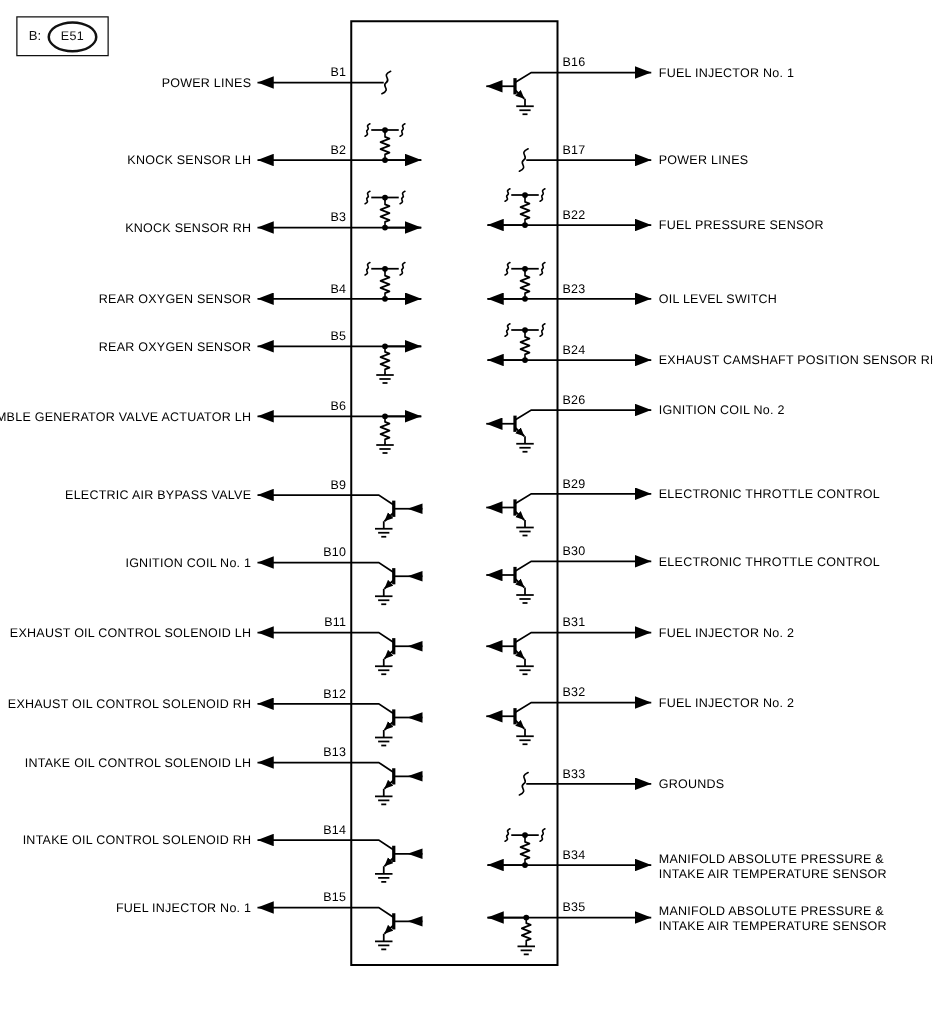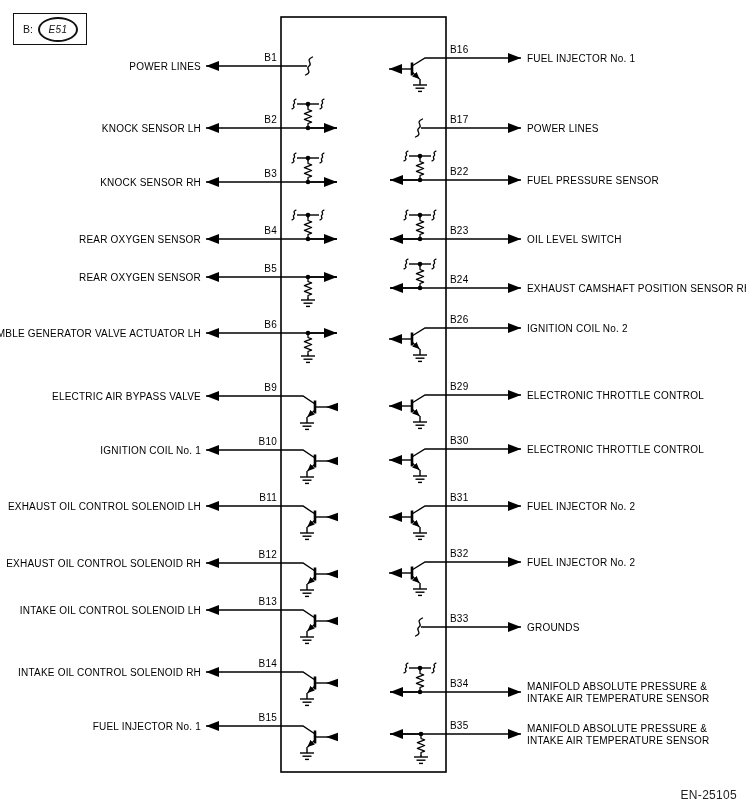--- a/index.html
+++ b/index.html
@@ -13,21 +13,21 @@
   #connector-id-box{
     position:absolute;left:13px;top:13px;width:74px;height:32px;
     border:1.6px solid #111;
     display:flex;align-items:center;gap:5px;
     padding-left:9px;box-sizing:border-box;
     font-size:10.5px;color:#111;
   }
   #connector-id-ellipse{
     display:inline-flex;align-items:center;justify-content:center;
     width:36px;height:21px;border:2px solid #111;border-radius:50%;
-    font-size:10px;letter-spacing:.3px;font-style:italic;
+    font-size:10px;letter-spacing:.3px;
   }
   #doc-code{
     position:absolute;left:0;top:788px;width:737px;
     text-align:right;font-size:12px;color:#222;letter-spacing:.3px;
   }
   svg{position:absolute;left:0;top:0;}
   svg text{font-family:"Liberation Sans",sans-serif;font-size:10px;fill:#000;letter-spacing:.2px;}
   svg .wire{stroke:#000;stroke-width:1.4;fill:none;}
   svg .thin{stroke:#000;stroke-width:1.3;fill:none;stroke-linecap:round;stroke-linejoin:round;}
   svg .bar{stroke:#000;stroke-width:2.6;fill:none;}
@@ -371,14 +371,13 @@
           <circle cx="421" cy="734" r="2.3" fill="#000"></circle>
           <path d="M421,736 L421,738.5 L424.6,739.9 L417.4,742.7 L424.6,745.5 L417.4,748.3 L424.6,751.1 L421,752.5 L421,755" class="thin"></path>
           <line x1="421" y1="755" x2="421" y2="757" class="wire"></line>
           <line x1="414" y1="757" x2="428" y2="757" class="wire"></line>
           <line x1="416.5" y1="760.2" x2="425.5" y2="760.2" class="wire"></line>
           <line x1="419" y1="763.4" x2="423" y2="763.4" class="wire"></line>
         </g>
       </g>
   </svg>
 
-  <div id="doc-code">EN-25105</div>
 </div>
 
 </body></html>

